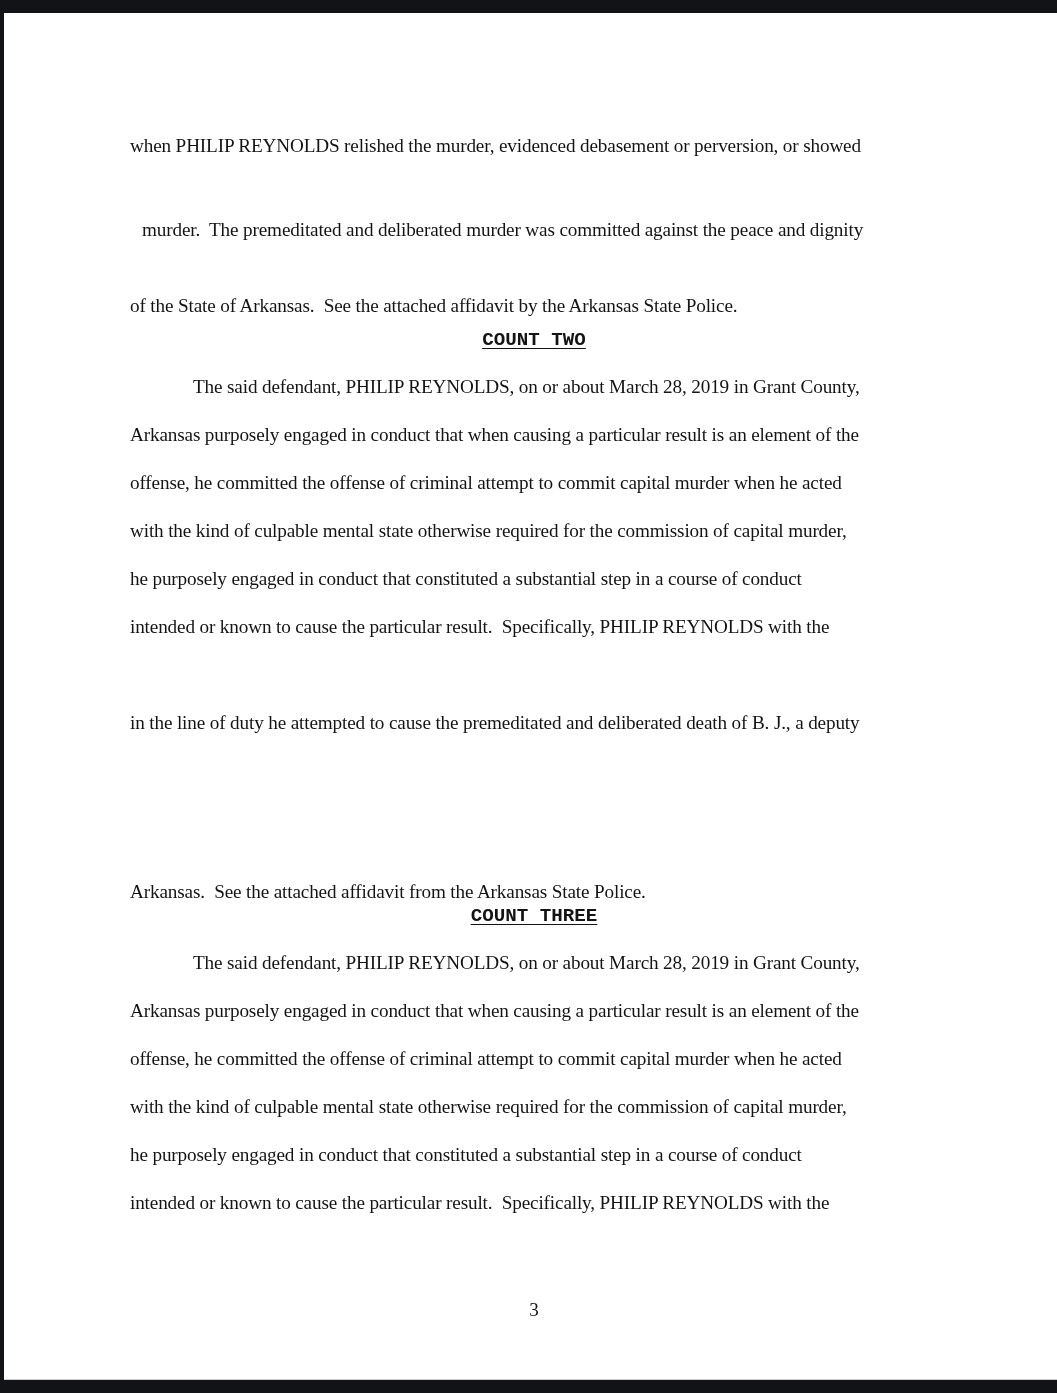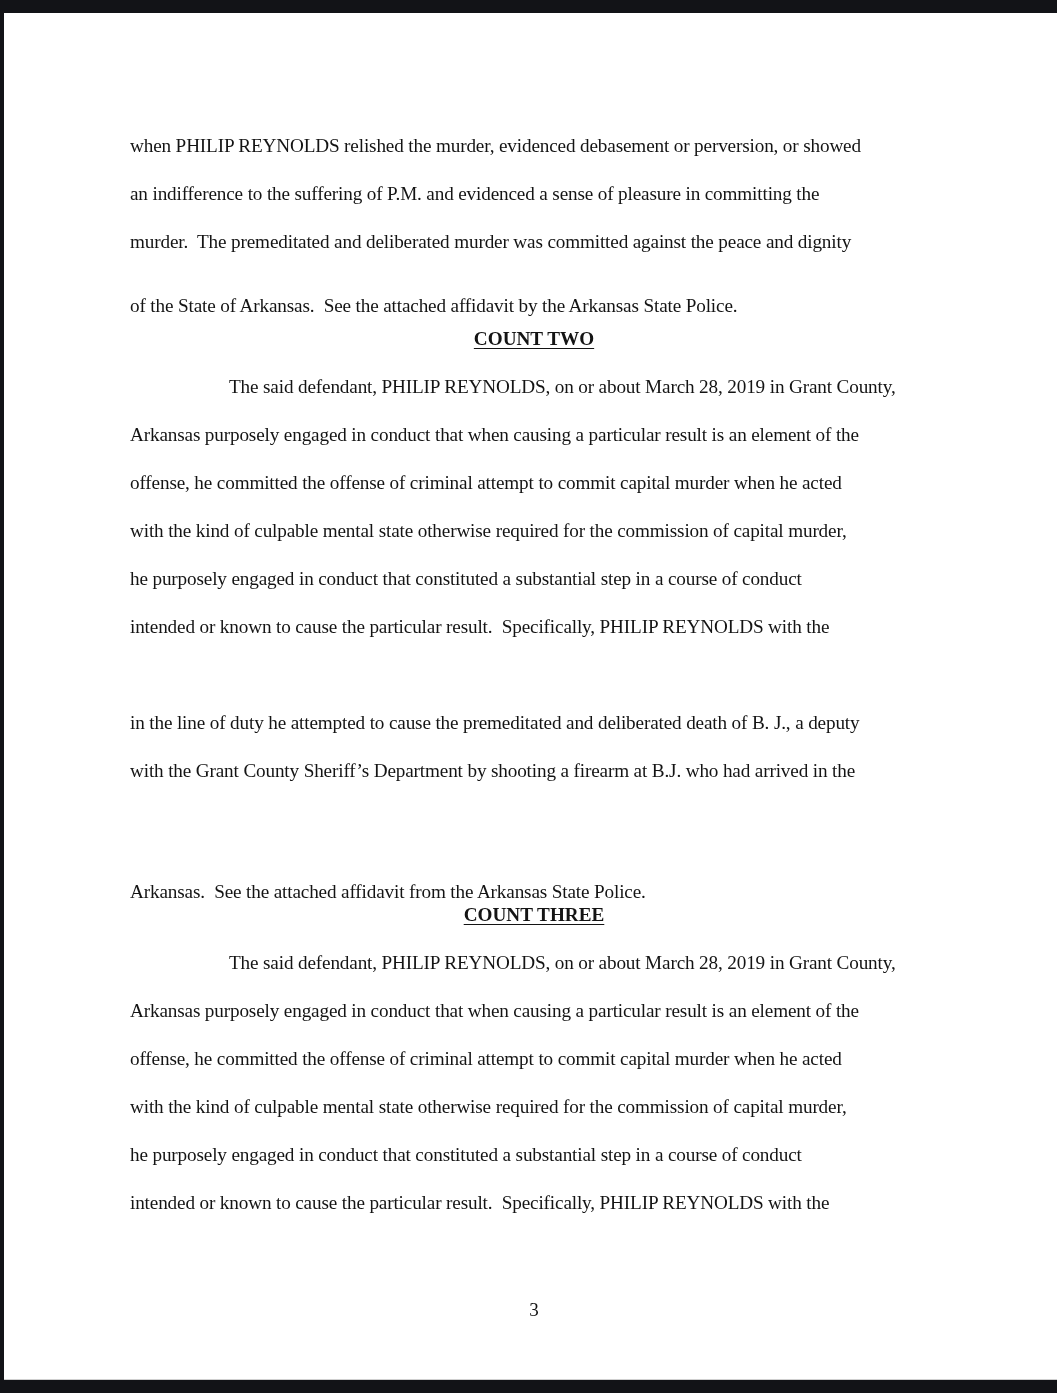--- a/index.html
+++ b/index.html
@@ -29,48 +29,46 @@
   .heading {
     position: absolute;
     left: 0; width: 1060px;
     text-align: center;
     font-family: "Liberation Serif", serif;
     font-weight: bold;
     font-size: 19.2px;
     color: #141414;
     line-height: 22px;
   }
-  .heading span { text-decoration: underline; text-underline-offset: 3px; }
-  .indent { left: 189px; margin-left: 36px; }
+  .heading span { text-decoration: underline; text-underline-offset: 3px; font-family: Liberation Mono, monospace; }
+  .indent { left: 189px; }
   .pagenum {
     position: absolute; left: 0; width: 1060px; text-align: center;
     font-family: "Liberation Serif", serif; font-size: 19px; color: #141414;
   }
 </style>
 </head>
 <body>
 
 <div class="page">
 
   <div class="line" style="top: 122px; white-space: pre;">when PHILIP REYNOLDS relished the murder, evidenced debasement or perversion, or showed</div>
-  <div class="line" style="top: 170px; white-space: pre;">an indifference to the suffering of P.M. and evidenced a sense of pleasure in committing the</div>
-  <div class="line" style="top: 218px; white-space: pre;">murder.  The premeditated and deliberated murder was committed against the peace and dignity</div>
+  <div class="line" style="top: 206px; white-space: pre; margin-left: 12px;">murder.  The premeditated and deliberated murder was committed against the peace and dignity</div>
   <div class="line" style="top: 266px; white-space: pre; margin-top: 16px;">of the State of Arkansas.  See the attached affidavit by the Arkansas State Police.</div>
 
   <div class="heading" style="top:315px">
     <span>COUNT TWO</span>
   </div>
   <div class="line indent" style="top: 363px; white-space: pre;">The said defendant, PHILIP REYNOLDS, on or about March 28, 2019 in Grant County,</div>
   <div class="line" style="top: 411px; white-space: pre;">Arkansas purposely engaged in conduct that when causing a particular result is an element of the</div>
   <div class="line" style="top: 459px; white-space: pre;">offense, he committed the offense of criminal attempt to commit capital murder when he acted</div>
   <div class="line" style="top: 507px; white-space: pre;">with the kind of culpable mental state otherwise required for the commission of capital murder,</div>
   <div class="line" style="top: 555px; white-space: pre;">he purposely engaged in conduct that constituted a substantial step in a course of conduct</div>
   <div class="line" style="top: 603px; white-space: pre;">intended or known to cause the particular result.  Specifically, PHILIP REYNOLDS with the</div>
   <div class="line" style="top: 699px; white-space: pre;">in the line of duty he attempted to cause the premeditated and deliberated death of B. J., a deputy</div>
-  <div class="line" style="top: 747px; white-space: pre;">with the Grant County Sheriff’s Department by shooting a firearm at B.J. who had arrived in the</div>
   <div class="line" style="top: 843px; white-space: pre; margin-top: 25px;">Arkansas.  See the attached affidavit from the Arkansas State Police.</div>
 
   <div class="heading" style="top:891px">
     <span>COUNT THREE</span>
   </div>
   <div class="line indent" style="top: 939px; white-space: pre;">The said defendant, PHILIP REYNOLDS, on or about March 28, 2019 in Grant County,</div>
   <div class="line" style="top: 987px; white-space: pre;">Arkansas purposely engaged in conduct that when causing a particular result is an element of the</div>
   <div class="line" style="top: 1035px; white-space: pre;">offense, he committed the offense of criminal attempt to commit capital murder when he acted</div>
   <div class="line" style="top: 1083px; white-space: pre;">with the kind of culpable mental state otherwise required for the commission of capital murder,</div>
   <div class="line" style="top: 1131px; white-space: pre;">he purposely engaged in conduct that constituted a substantial step in a course of conduct</div>

